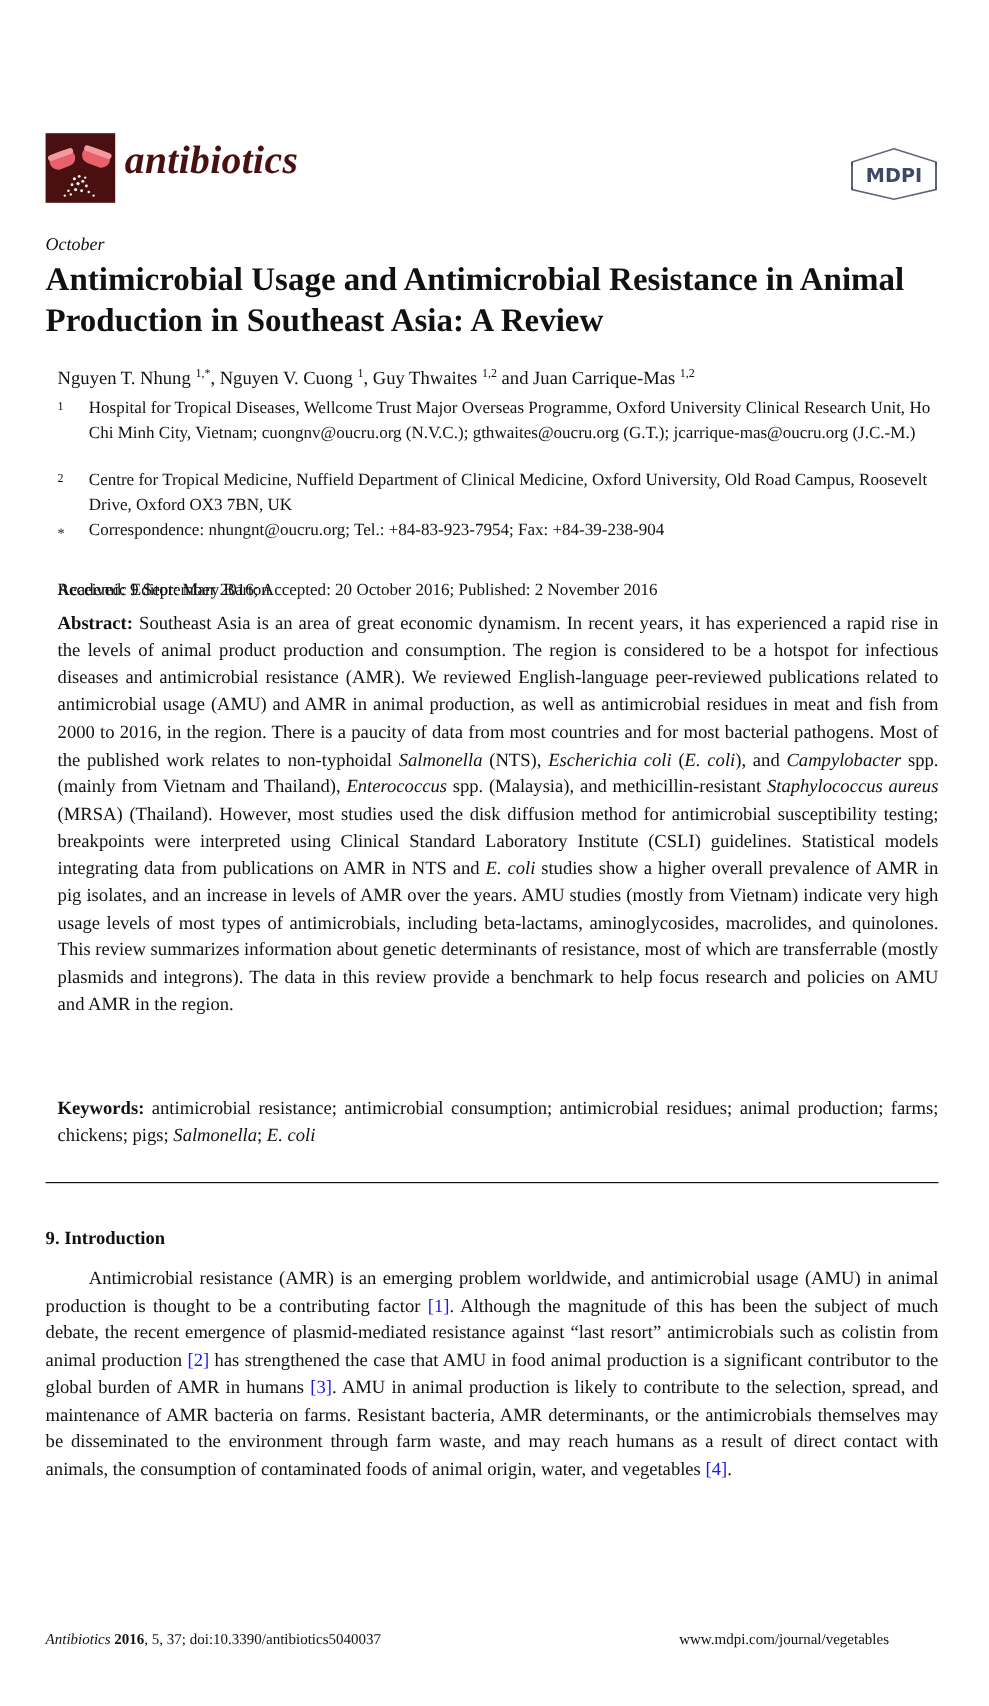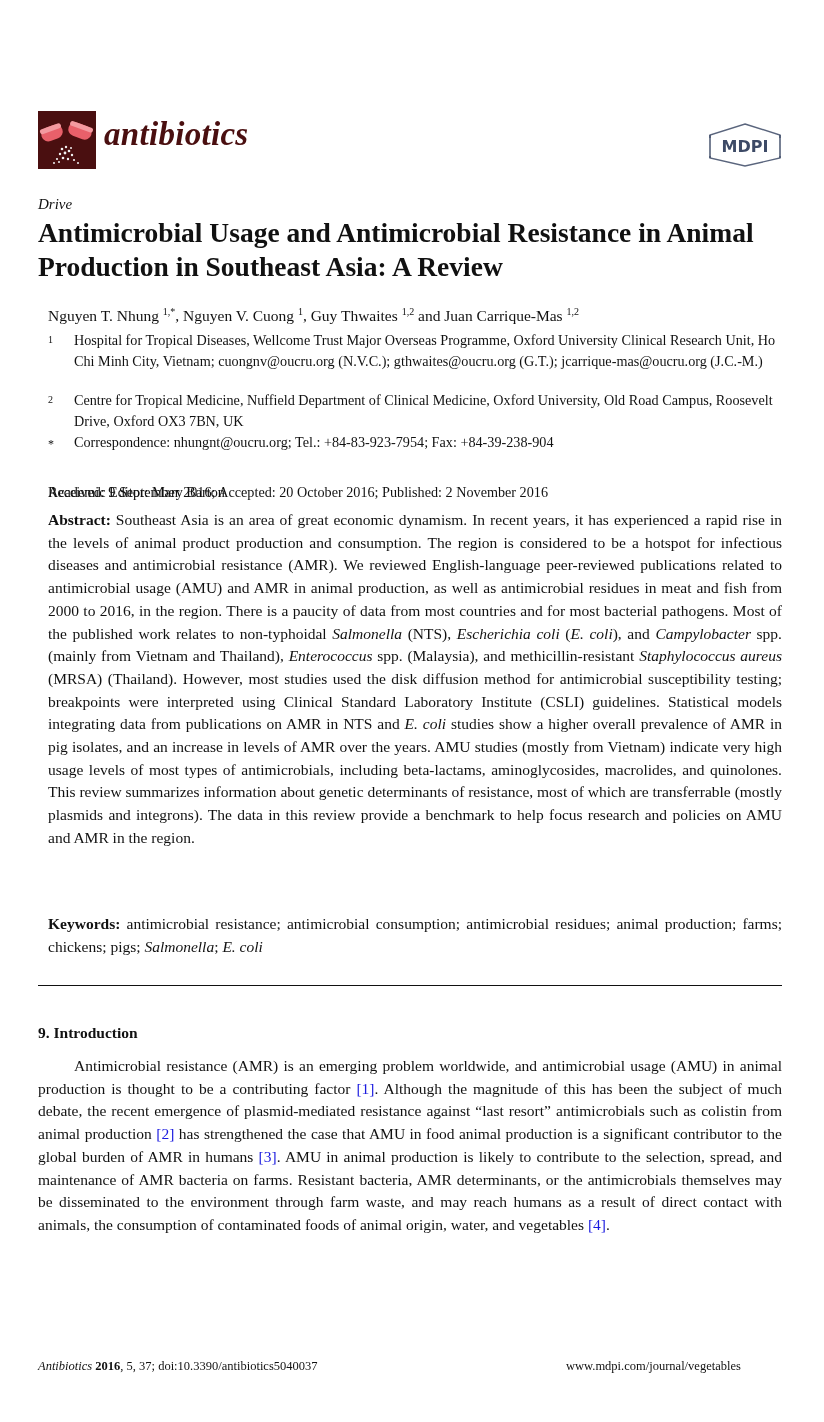--- a/index.html
+++ b/index.html
@@ -74,21 +74,21 @@
 <div id="mdpi-logo" class="abs">
   <svg width="78" height="46" viewBox="0 0 78 46">
     <polygon points="39,2 74,13 74,36 39,44 4,36 4,13" fill="none" stroke="#3d4a66" stroke-width="1.4" stroke-dasharray="0" opacity="0.85"></polygon>
     <rect x="0" y="16" width="78" height="18" fill="#fff"></rect>
     <line x1="4" y1="13" x2="4" y2="36" stroke="#3d4a66" stroke-width="1.4"></line>
     <line x1="74" y1="13" x2="74" y2="36" stroke="#3d4a66" stroke-width="1.4"></line>
     <text x="39" y="30" text-anchor="middle" font-family="'DejaVu Sans', sans-serif" font-weight="bold" font-size="16" fill="#3d4a66">MDPI</text>
   </svg>
 </div>
 
-<div id="article-type" class="abs">Drive</div>
+<div id="article-type" class="abs">October</div>
 <div id="title" class="abs">Antimicrobial Usage and Antimicrobial Resistance in Animal Production in Southeast Asia: A Review</div>
 
 <div id="authors" class="abs">
   <span>Nguyen T. Nhung</span>
   <sup>1,*</sup><span>, </span>
   <span>Nguyen V. Cuong</span>
   <sup>1</sup><span>, </span>
   <span>Guy Thwaites</span>
   <sup>1,2</sup><span> and </span>
   <span>Juan Carrique-Mas</span>

